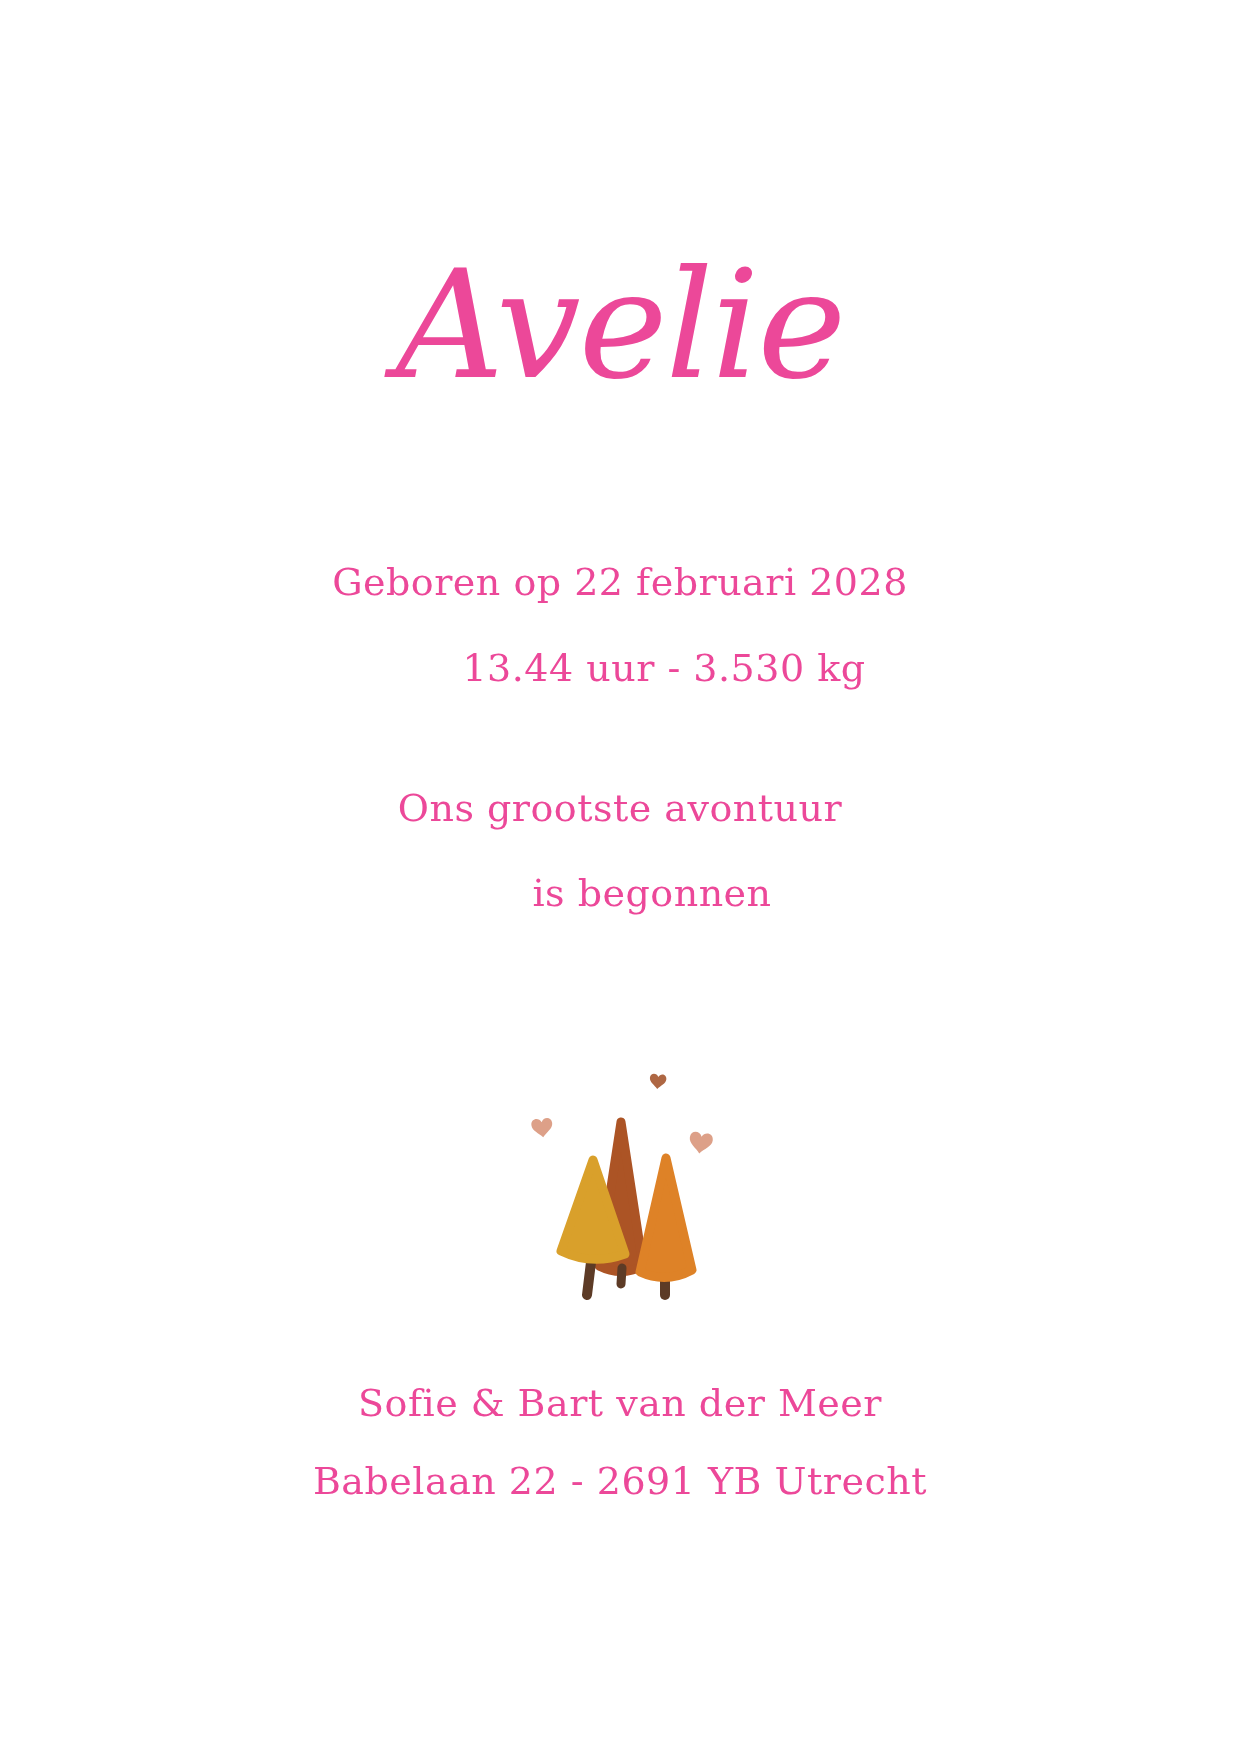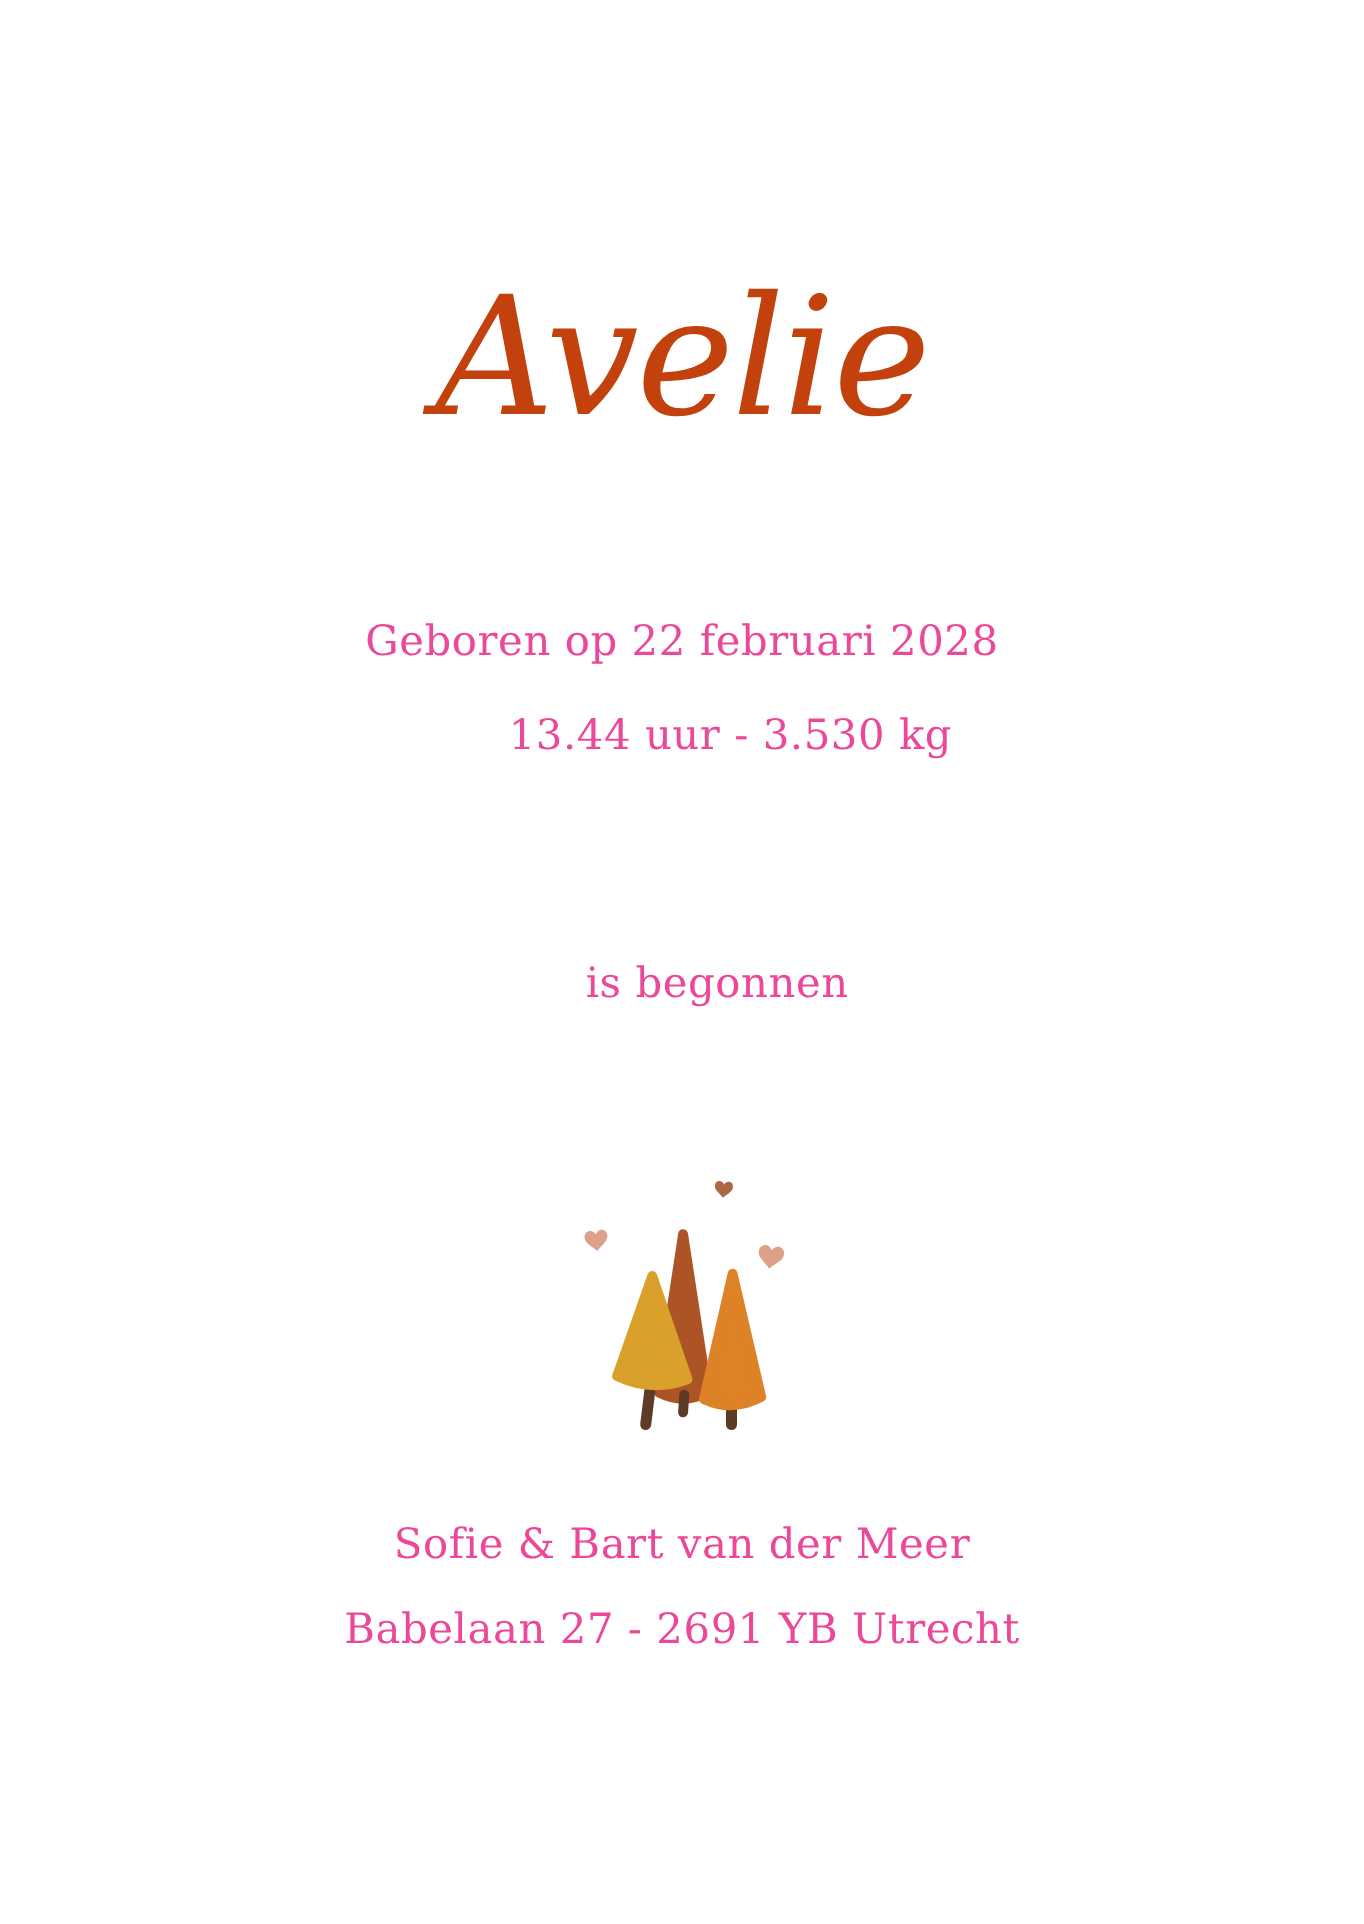--- a/index.html
+++ b/index.html
@@ -24,21 +24,21 @@
     font-size: 38px;
     letter-spacing: 0.5px;
     font-weight: 400;
   }
   .baby-name {
     position: absolute;
     top: 205px;
     left: 0;
     width: 100%;
     text-align: center;
-    color: #c2410c;
+    color: #ec4899;
     font-size: 150px;
     font-style: italic;
     font-family: "DejaVu Serif", cursive, serif;
     font-weight: 400;
     letter-spacing: -2px;
     line-height: 1.6;
   }
   .birth-line   { top: 560px; }
   .stats-line   { top: 646px; margin-left: 44px; }
   .tagline-1    { top: 786px; }
@@ -57,20 +57,21 @@
 <body>
 
 <div class="card">
 
   <div class="baby-name">Avelie</div>
 
   <div class="line birth-line">Geboren op 22 februari 2028</div>
 
   <div class="line stats-line">13.44 uur - 3.530 kg</div>
 
+  <div class="line tagline-1">Ons grootste avontuur</div>
 
   <div class="line tagline-2">is begonnen</div>
 
   <div class="trees-wrap">
     <svg width="280" height="260" viewBox="0 0 280 260" xmlns="http://www.w3.org/2000/svg">
 
       <path d="M141,72 L119,216 Q141,227 163,216 Z" stroke-width="9" stroke-linejoin="round" fill="#AC5425" stroke="#AC5425"></path>
 
       <path d="M142,218 L141,234" fill="none" stroke-width="9" stroke-linecap="round" stroke="#5D3B26"></path>
 
@@ -85,15 +86,15 @@
       <path d="M0,-4 C-2.5,-10 -11,-9 -11,-2 C-11,4 -4,7 0,12 C4,7 11,4 11,-2 C11,-9 2.5,-10 0,-4 Z" transform="translate(178,30) scale(0.75) rotate(5)" fill="#AE6743"></path>
 
       <path d="M0,-4 C-2.5,-10 -11,-9 -11,-2 C-11,4 -4,7 0,12 C4,7 11,4 11,-2 C11,-9 2.5,-10 0,-4 Z" transform="translate(62,76) scale(0.95) rotate(-6)" fill="#DDA088"></path>
 
       <path d="M0,-4 C-2.5,-10 -11,-9 -11,-2 C-11,4 -4,7 0,12 C4,7 11,4 11,-2 C11,-9 2.5,-10 0,-4 Z" transform="translate(221,91) scale(1.05) rotate(8)" fill="#DDA088"></path>
     </svg>
   </div>
 
   <div class="line parents-line">Sofie &amp; Bart van der Meer</div>
 
-  <div class="line address-line">Babelaan 27 - 2691 YB Utrecht</div>
+  <div class="line address-line">Babelaan 22 - 2691 YB Utrecht</div>
 
 </div>
 
 </body></html>

